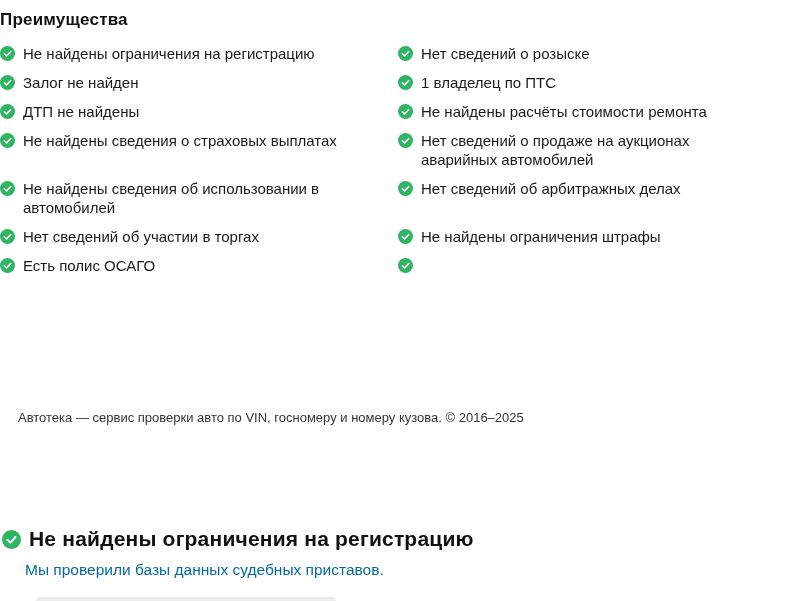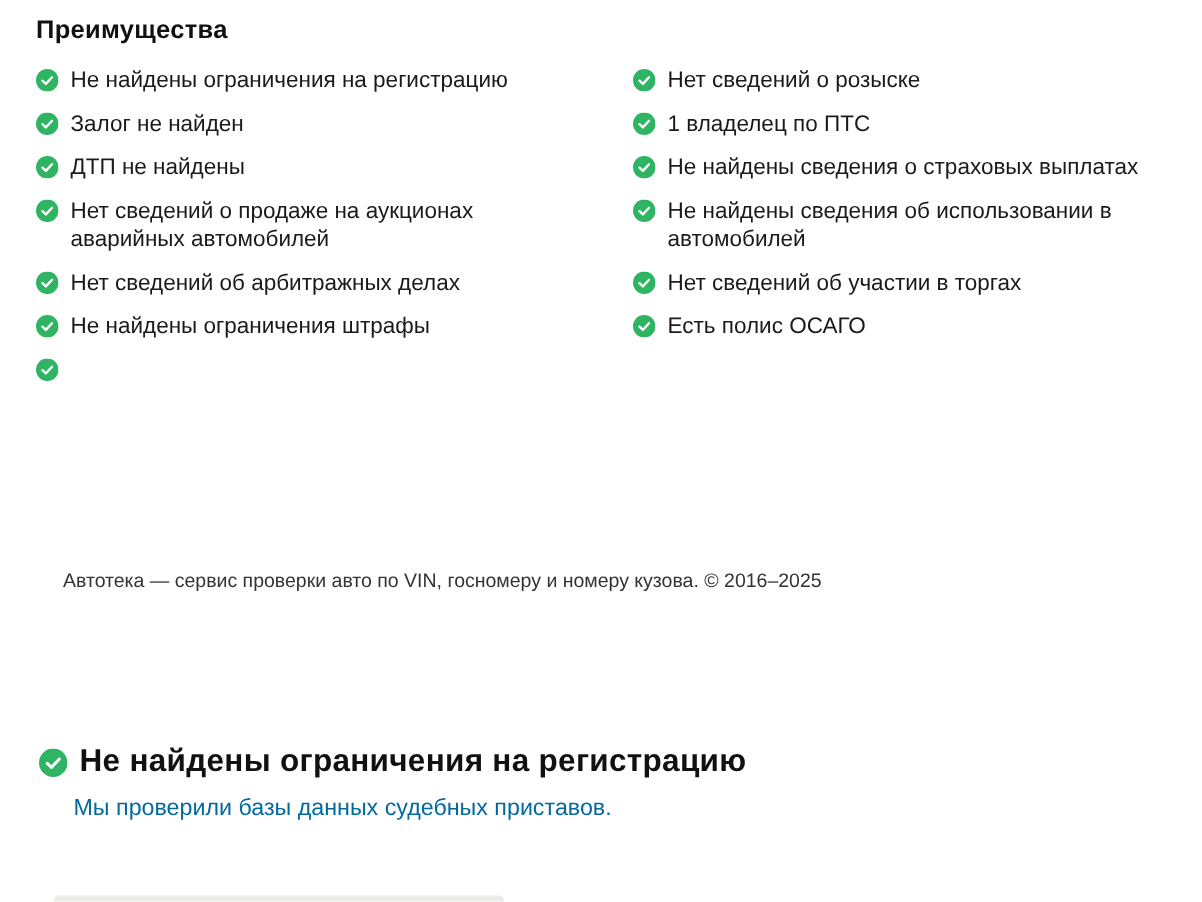--- a/index.html
+++ b/index.html
@@ -9,21 +9,21 @@
     width: 801px;
     height: 601px;
     overflow: hidden;
     font-family: "Liberation Sans", sans-serif;
     color: var(--text-color, #1a1a1a);
   }
   .page {
     position: relative;
     width: 635px;
     height: 601px;
-    padding: 10px 0 0 24px;
+    padding: 10px 0 0 0;
     box-sizing: border-box;
   }
   .adv-title {
     font-size: 17px;
     font-weight: bold;
     line-height: 20px;
     margin: 0 0 14px 0;
     letter-spacing: 0.2px;
     color: #111;
   }
@@ -138,20 +138,29 @@
         <span class="label">1 владелец по ПТС</span>
       </div>
       <div class="adv-item">
         <span class="check-icon">
           <svg viewBox="0 0 16 16" aria-hidden="true">
             <circle cx="8" cy="8" r="8" fill="currentColor"></circle>
             <path d="M4.6 8.3 L7 10.6 L11.4 5.9" stroke="#ffffff" stroke-width="1.7" fill="none" stroke-linecap="round" stroke-linejoin="round"></path>
           </svg>
         </span>
         <span class="label">ДТП не найдены</span>
+      </div>
+      <div class="adv-item">
+        <span class="check-icon">
+          <svg viewBox="0 0 16 16" aria-hidden="true">
+            <circle cx="8" cy="8" r="8" fill="currentColor"></circle>
+            <path d="M4.6 8.3 L7 10.6 L11.4 5.9" stroke="#ffffff" stroke-width="1.7" fill="none" stroke-linecap="round" stroke-linejoin="round"></path>
+          </svg>
+        </span>
+        <span class="label">Не найдены расчёты стоимости ремонта</span>
       </div>
       <div class="adv-item">
         <span class="check-icon">
           <svg viewBox="0 0 16 16" aria-hidden="true">
             <circle cx="8" cy="8" r="8" fill="currentColor"></circle>
             <path d="M4.6 8.3 L7 10.6 L11.4 5.9" stroke="#ffffff" stroke-width="1.7" fill="none" stroke-linecap="round" stroke-linejoin="round"></path>
           </svg>
         </span>
         <span class="label">Не найдены сведения о страховых выплатах</span>
       </div>

